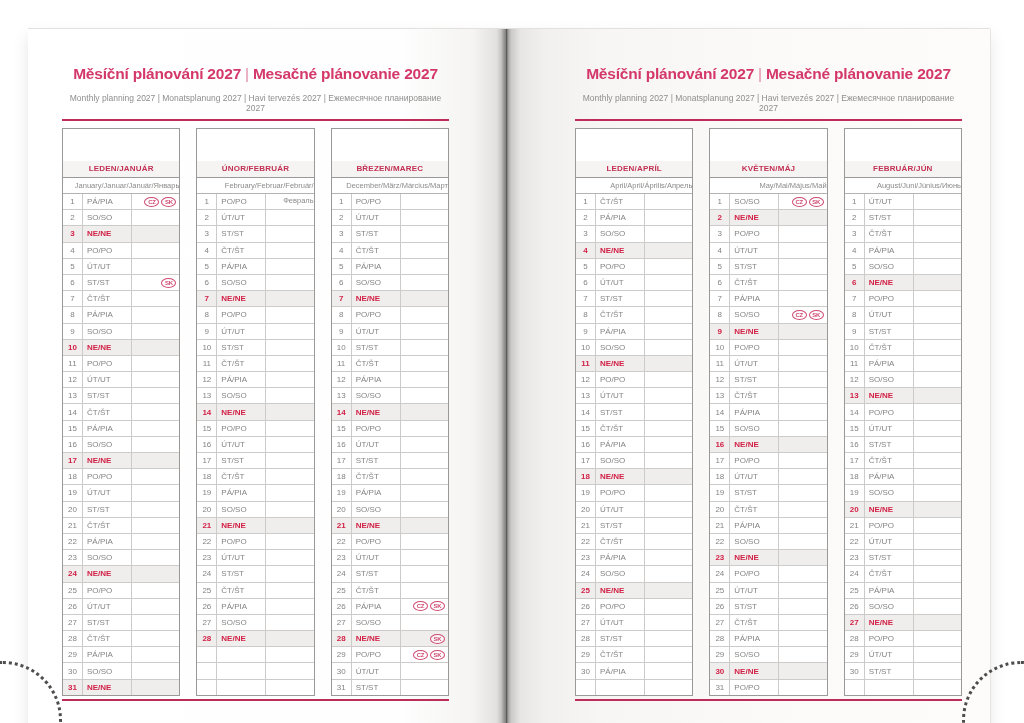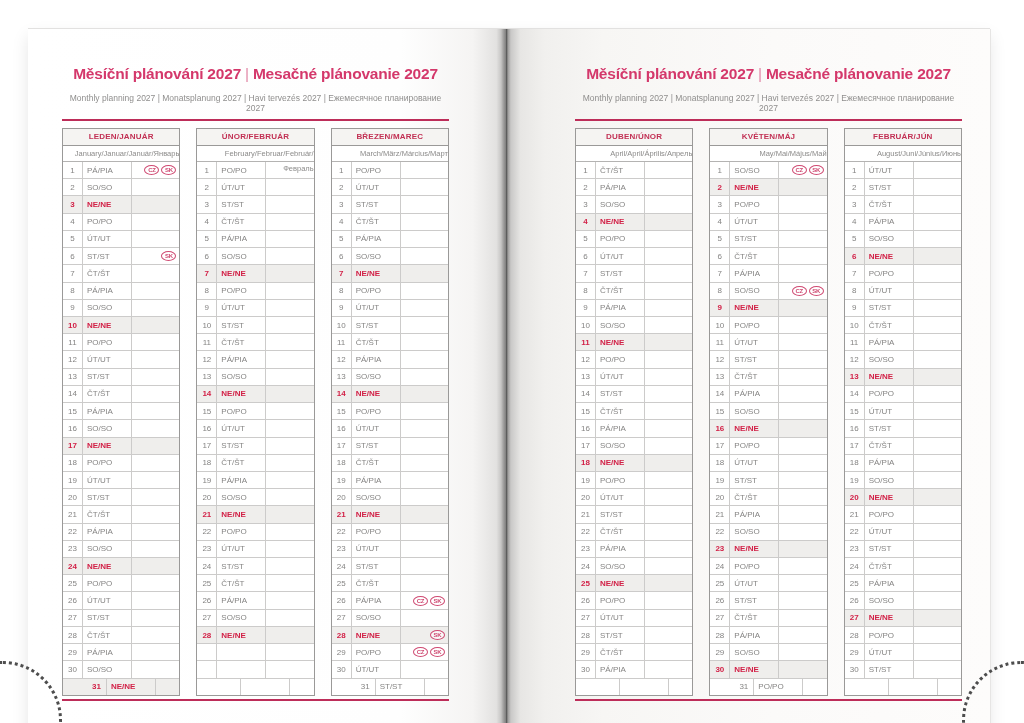--- a/index.html
+++ b/index.html
@@ -37,25 +37,25 @@
   .psub{text-align:center;font-size:8.5px;color:#8f8e8d;margin-top:10px;line-height:10px;}
   .rule{height:2px;background:#bd2d59;}
   .rule-top{margin-top:6px;}
   .rule-bottom{margin-top:3px;}
 
   
   .months{display:flex;gap:16px;margin-top:7px;height:568px;}
   .mcol{flex:1;display:flex;flex-direction:column;border:1px solid #9a9998;background:#ffffff;min-width:0;}
   .mhead{height:16px;line-height:16px;flex:0 0 16px;text-align:center;
          background:#f5f4f2;border-bottom:1px solid #9a9998;
-         font-size:8px;font-weight:700;color:#c23054;letter-spacing:0.2px;}
+         font-size:8px;font-weight:700;color:#c23054;letter-spacing:0.2px;margin-top:32px;}
   .msub{height:15px;line-height:15px;flex:0 0 15px;text-align:right;
         border-bottom:1px solid #b4b3b2;font-size:7.5px;color:#8c8b8a;}
   .mrow{flex:1 1 0;display:flex;border-bottom:1px solid #cccbca;min-height:0;}
-  .mrow:last-child{border-bottom:none;padding-left:24px;}
+  .mrow:last-child{border-bottom:none;}
   .cnum{flex:0 0 19px;border-right:1px solid #cccbca;display:flex;align-items:center;
         justify-content:center;font-size:8px;color:#858483;}
   .cday{flex:0 0 44px;border-right:1px solid #cccbca;display:flex;align-items:center;
         padding-left:4px;font-size:8px;color:#858483;white-space:nowrap;}
   .cnotes{flex:1 1 auto;display:flex;align-items:center;justify-content:flex-end;
           gap:2px;padding-right:3px;min-width:0;}
   .sunday{background:#efeeec;}
   .sunday .cnum,.sunday .cday{color:#d22147;font-weight:700;}
   .badge{display:inline-block;width:13px;height:8px;line-height:8px;border:1px solid #cf4a72;
          border-radius:50%;font-size:6px;font-weight:700;color:#cf4a72;text-align:center;
@@ -394,21 +394,21 @@
                 <div class="cnotes"></div>
               </div>
               <div class="mrow">
                 <div class="cnum"></div>
                 <div class="cday"></div>
                 <div class="cnotes"></div>
               </div>
             </div>
             <div class="mcol">
               <div class="mhead">BŘEZEN/MAREC</div>
-              <div class="msub">March/März/Március/Март</div>
+              <div class="msub">December/März/Március/Март</div>
               <div class="mrow">
                 <div class="cnum">1</div>
                 <div class="cday">PO/PO</div>
                 <div class="cnotes"></div>
               </div>
               <div class="mrow">
                 <div class="cnum">2</div>
                 <div class="cday">ÚT/UT</div>
                 <div class="cnotes"></div>
               </div>
@@ -573,21 +573,21 @@
 
     <div class="page page-right">
       <div class="content">
         <div class="ptitle">
           <span>Měsíční plánování 2027</span><span class="sep">|</span><span>Mesačné plánovanie 2027</span>
         </div>
         <div class="psub">Monthly planning 2027 | Monatsplanung 2027 | Havi tervezés 2027 | Ежемесячное планирование 2027</div>
         <div class="rule rule-top"></div>
         <div class="months">
             <div class="mcol">
-              <div class="mhead">DUBEN/ÚNOR</div>
+              <div class="mhead">LEDEN/APRÍL</div>
               <div class="msub">April/April/Április/Апрель</div>
               <div class="mrow">
                 <div class="cnum">1</div>
                 <div class="cday">ČT/ŠT</div>
                 <div class="cnotes"></div>
               </div>
               <div class="mrow">
                 <div class="cnum">2</div>
                 <div class="cday">PÁ/PIA</div>
                 <div class="cnotes"></div>

